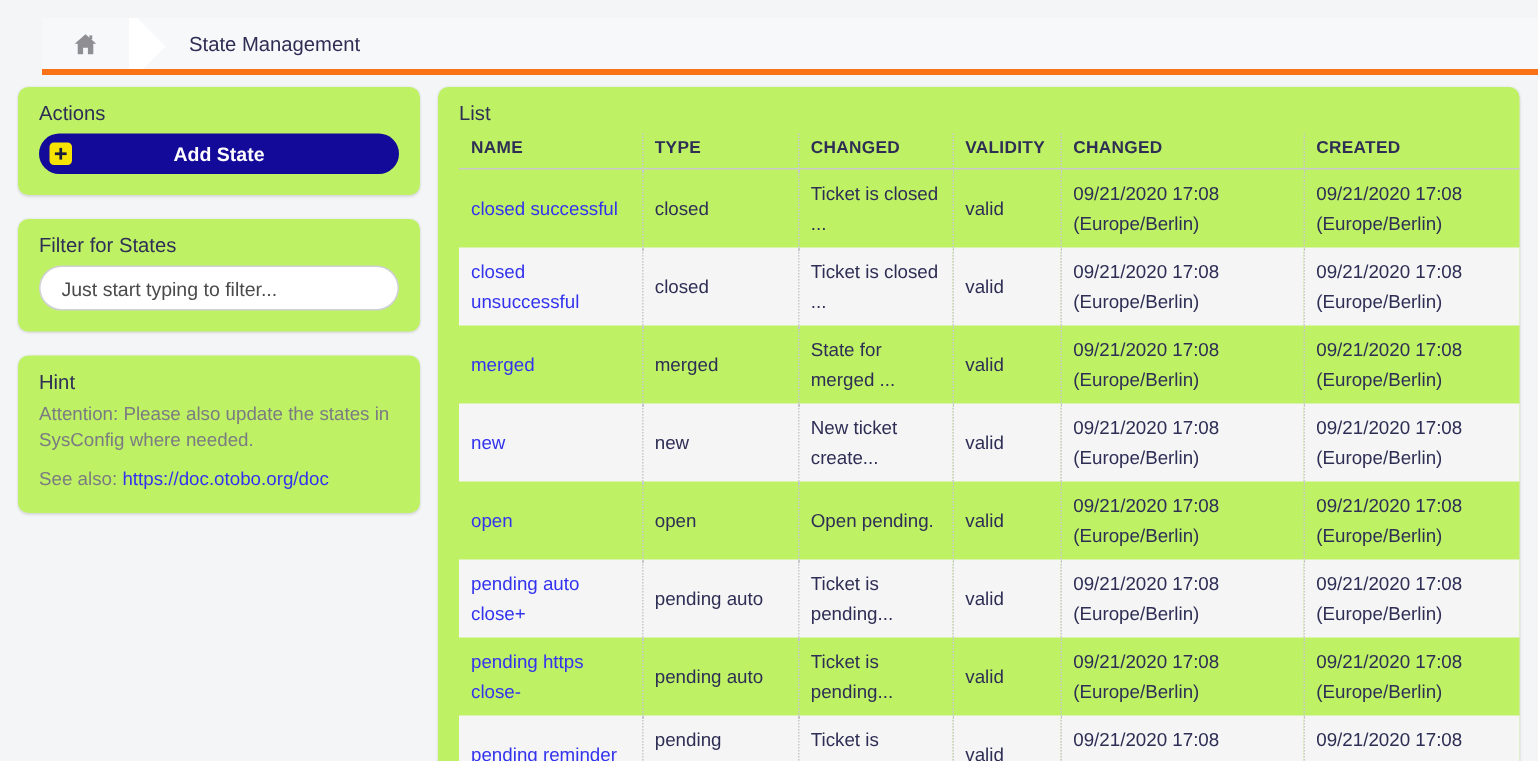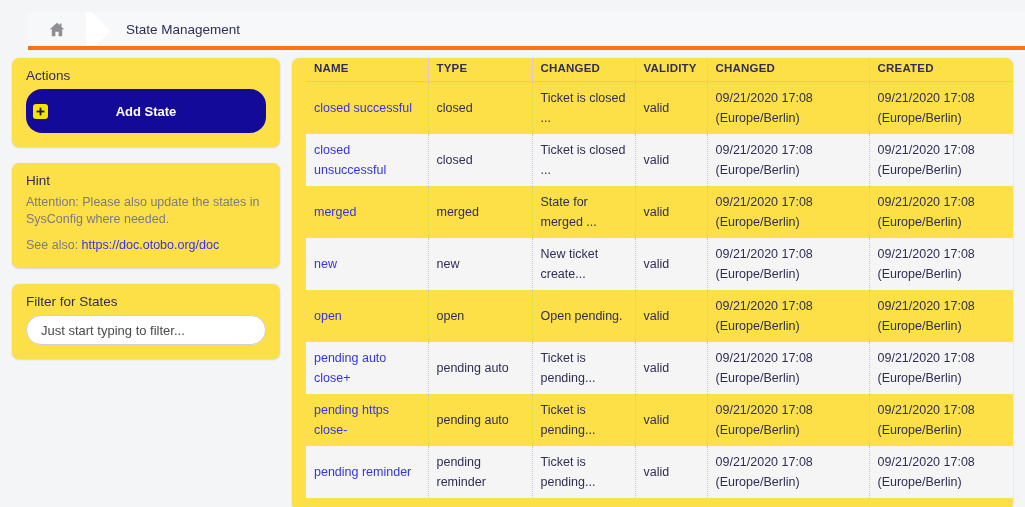--- a/index.html
+++ b/index.html
@@ -74,42 +74,42 @@
   }
   .mainarea {
     position: absolute;
     left: 292px;
     top: 4px;
     width: 721px;
   }
 
   
   .widget {
-    background: #fde047;
+    background: #bef264;
     border-radius: 7px;
     box-shadow: 0 1px 2px rgba(0,0,0,0.10), 0 0 0 1px rgba(0,0,0,0.02);
     margin-bottom: 16px;
     overflow: hidden;
   }
   .widget-head {
     padding: 10px 14px 6px 14px;
     font-size: 13.5px;
     color: #2e2e55;
   }
   .widget-body {
     padding: 0 14px 14px 14px;
   }
 
   
   .btn-primary {
     display: flex;
     align-items: center;
     background: #140a9a;
     border-radius: 16px;
-    height: 44px;
+    height: 27px;
     position: relative;
     cursor: pointer;
     border: none;
     width: 100%;
     padding: 0;
   }
   .btn-icon {
     position: absolute;
     left: 7px;
     width: 15px;
@@ -235,38 +235,39 @@
               <rect x="3.6" y="0.6" width="1.8" height="7.8" fill="#1a1a3a"></rect>
               <rect x="0.6" y="3.6" width="7.8" height="1.8" fill="#1a1a3a"></rect>
             </svg>
           </span>
           <span class="btn-label">Add State</span>
         </button>
       </div>
     </div>
 
     <div class="widget">
+      <div class="widget-head">Filter for States</div>
+      <div class="widget-body">
+        <input class="filter-input" type="text" placeholder="Just start typing to filter..." style="">
+      </div>
+    </div>
+
+    <div class="widget">
       <div class="widget-head">Hint</div>
       <div class="widget-body">
         <p class="hint-text">Attention: Please also update the states in SysConfig where needed.</p>
         <p class="hint-see"><span>See also: </span><a class="hint-link" href="#">https://doc.otobo.org/doc</a></p>
       </div>
     </div>
 
-    <div class="widget">
-      <div class="widget-head">Filter for States</div>
-      <div class="widget-body">
-        <input class="filter-input" type="text" placeholder="Just start typing to filter..." style="">
-      </div>
-    </div>
-
   </div>
 
   <div class="mainarea">
     <div class="widget">
+      <div class="widget-head">List</div>
       <div class="table-wrap">
         <table class="list-table">
           <colgroup>
             <col class="col-name">
               <col class="col-type">
               <col class="col-comment">
             <col class="col-validity">
               <col class="col-changed">
               <col class="col-created">
           </colgroup>

